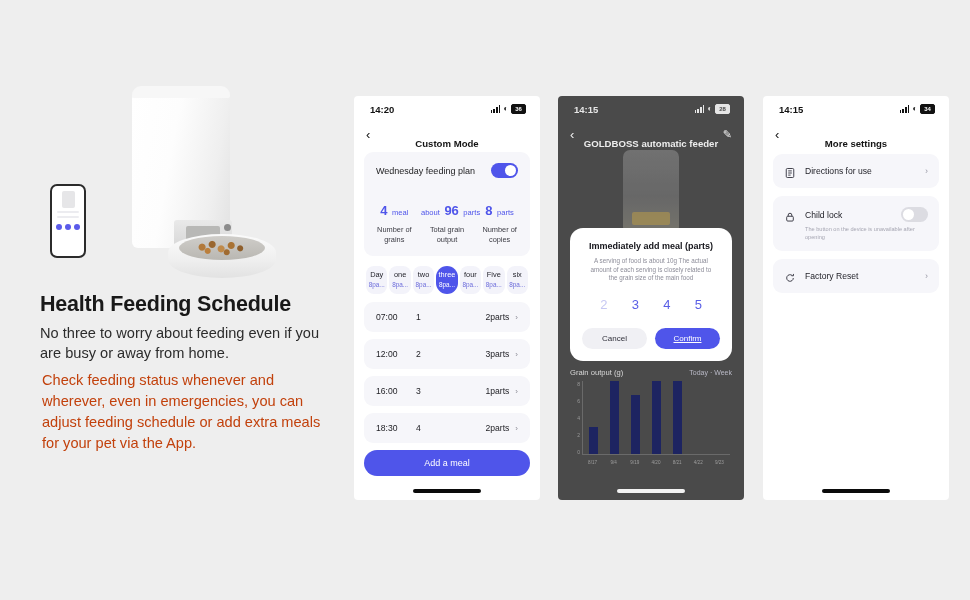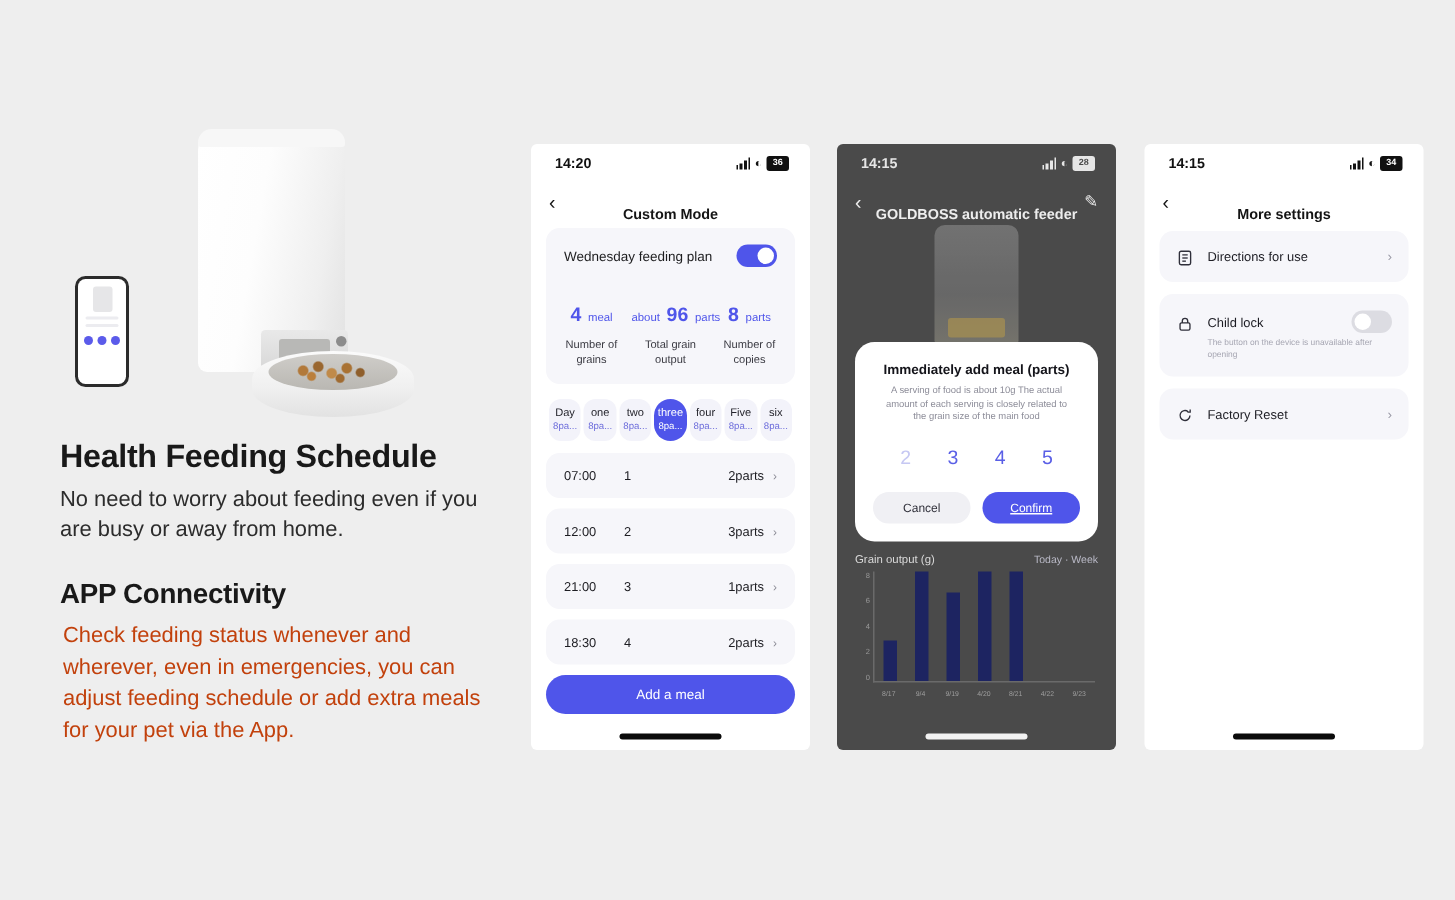--- a/index.html
+++ b/index.html
@@ -300,22 +300,21 @@
           <div class="mini-dots">
             <div class="mini-dot"></div>
             <div class="mini-dot"></div>
             <div class="mini-dot"></div>
           </div>
         </div>
       </div>
     </div>
 
     <h1 class="heading1">Health Feeding Schedule</h1>
-    <p class="body1">No need to worry about feeding even if you are busy or away from home.</p>
-    <h2 class="heading2">APP Connectivity</h2>
+    <p class="body1">No three to worry about feeding even if you are busy or away from home.</p>
     <p class="body2">Check feeding status whenever and wherever, even in emergencies, you can adjust feeding schedule or add extra meals for your pet via the App.</p>
   </div>
 
   <div class="phone" id="phone1">
     <div class="statusbar light">
       <span>14:20</span>
       <span class="sb-right">
         <span class="bars">
             <i></i>
             <i></i>
@@ -400,21 +399,21 @@
         <span class="amt">2parts</span>
         <span class="chev">›</span>
       </div>
       <div class="meal-row">
         <span class="time">12:00</span>
         <span class="idx">2</span>
         <span class="amt">3parts</span>
         <span class="chev">›</span>
       </div>
       <div class="meal-row">
-        <span class="time">21:00</span>
+        <span class="time">16:00</span>
         <span class="idx">3</span>
         <span class="amt">1parts</span>
         <span class="chev">›</span>
       </div>
       <div class="meal-row">
         <span class="time">18:30</span>
         <span class="idx">4</span>
         <span class="amt">2parts</span>
         <span class="chev">›</span>
       </div>

